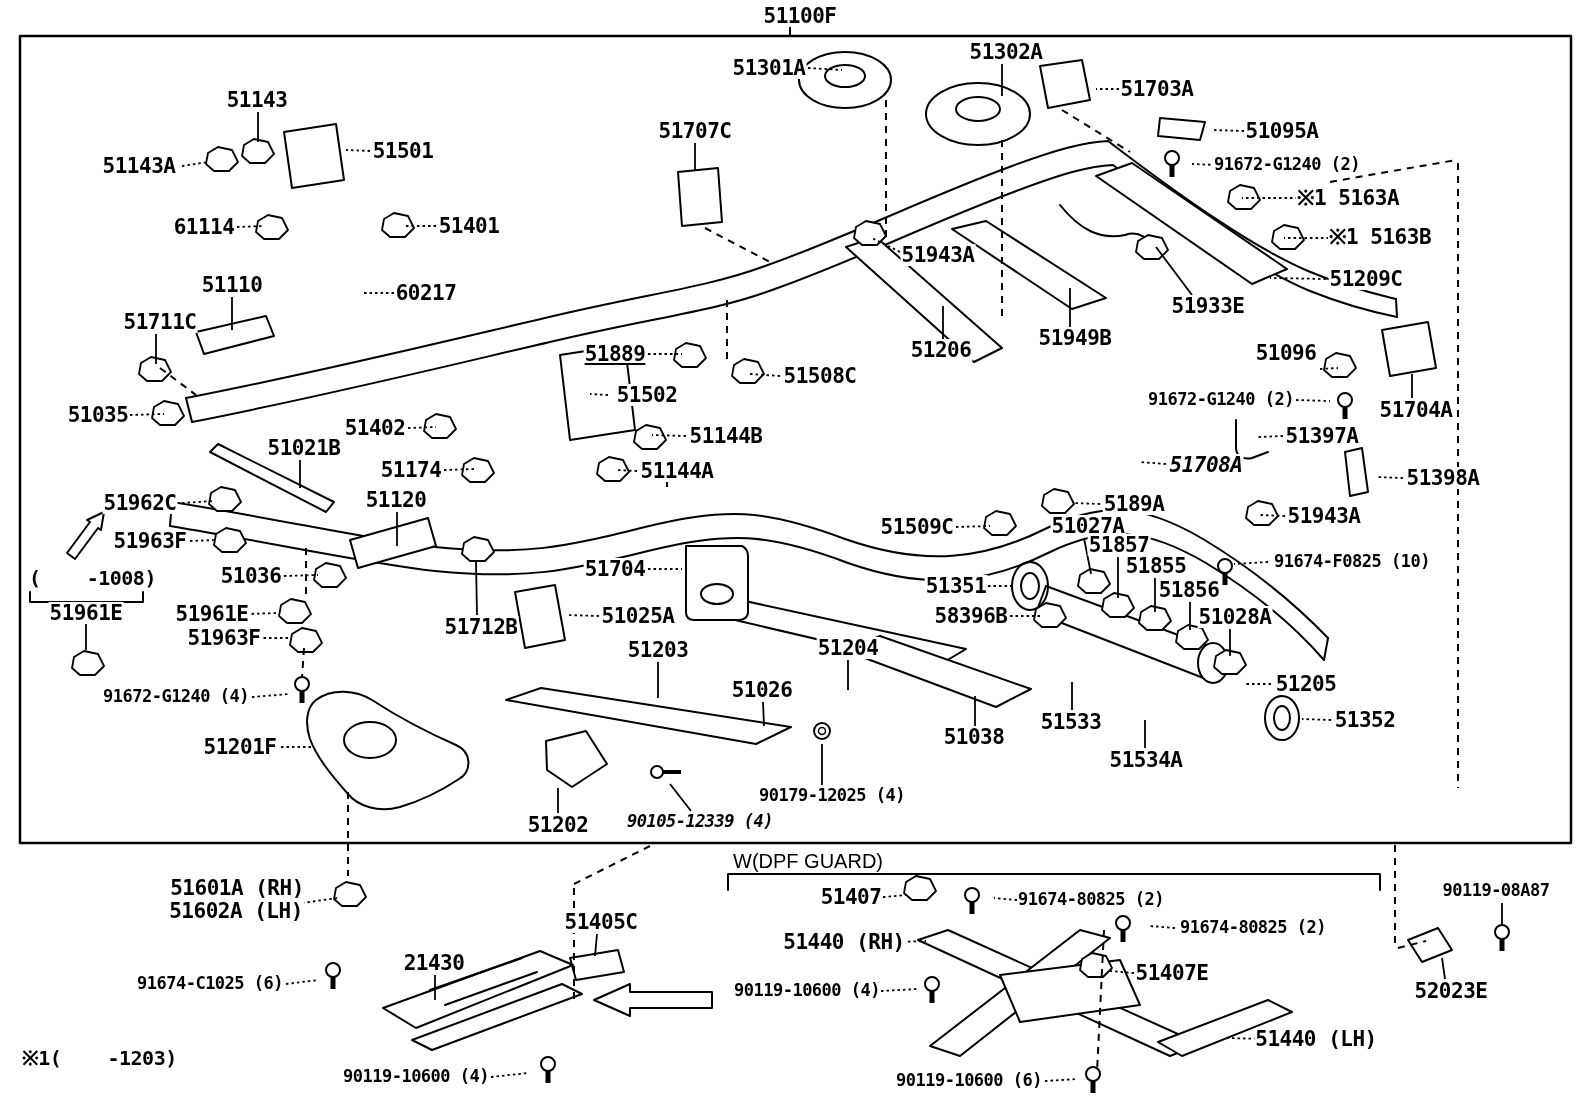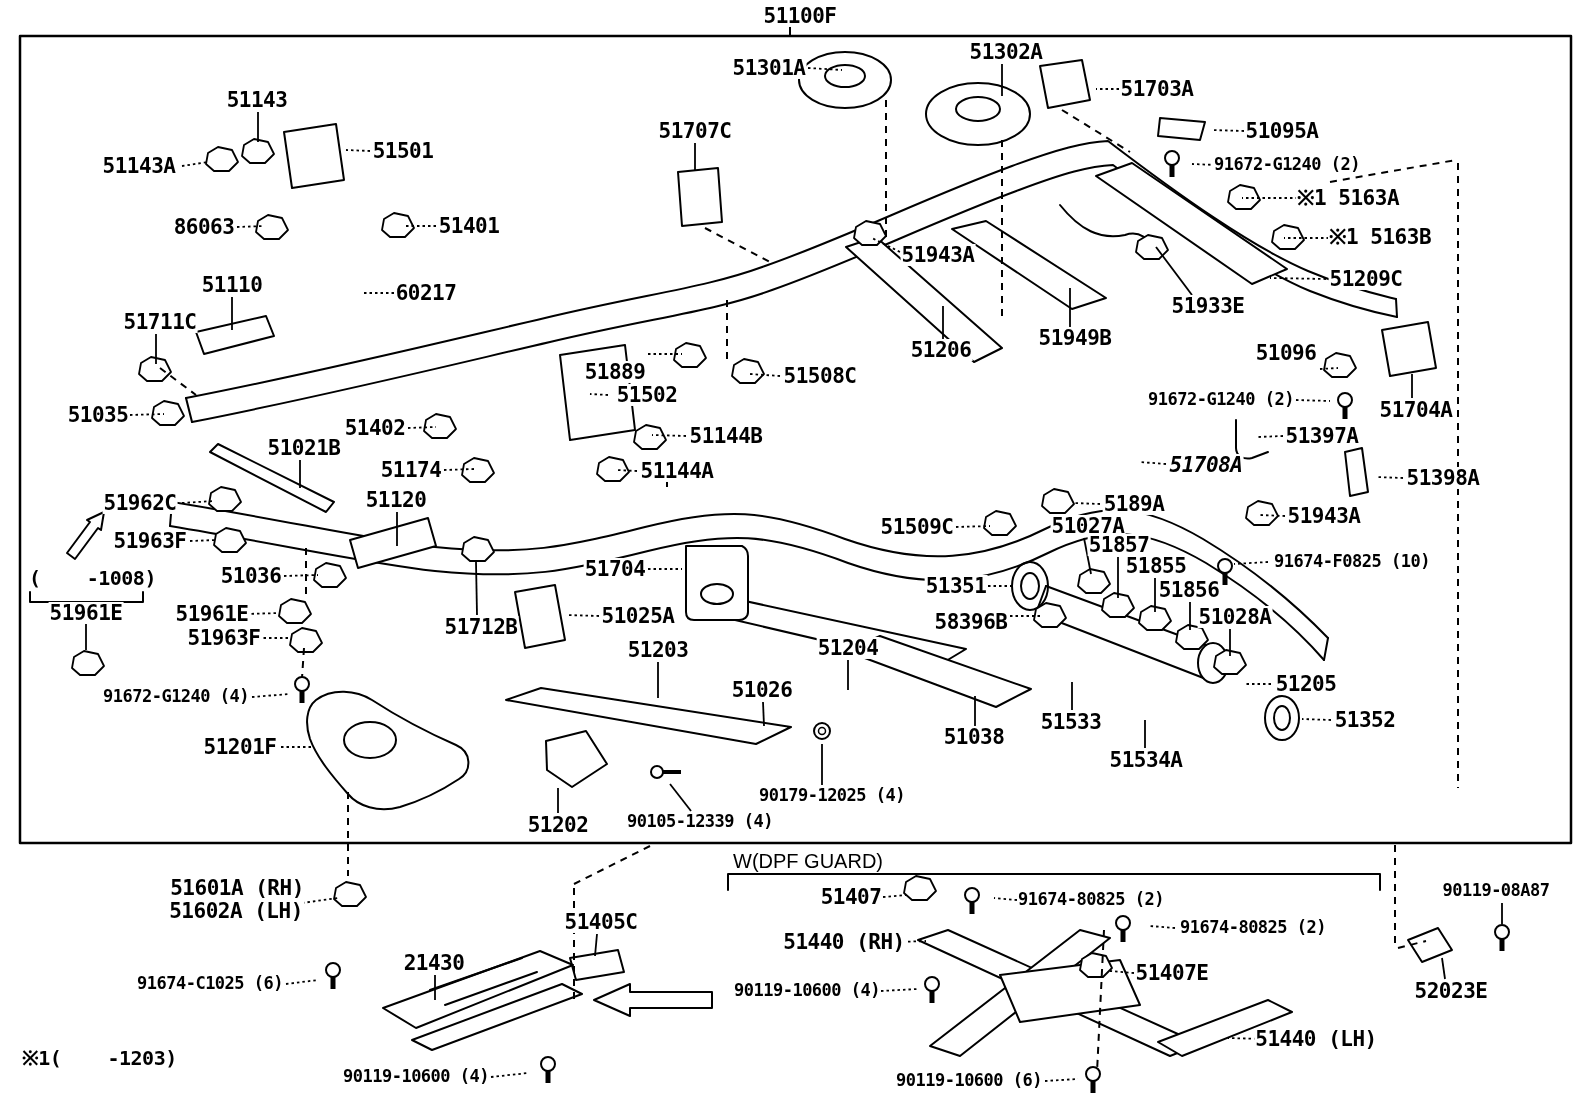--- a/index.html
+++ b/index.html
@@ -247,41 +247,41 @@
       <line x1="1262" y1="1039" x2="1228" y2="1038" stroke="#000000" stroke-width="1.8" stroke-dasharray="2.5 3"></line>
     </svg>
   <div class="note" style="left:29px;top:566px;">(    -1008)</div>
   <div class="note" style="left:22px;top:1044px;">※1(    -1203)</div>
   <div class="code" style="right:6px;top:1072px;">512901A</div>
   <div id="labels">
       <div class="part-label" style="left: 800px; top: 16px;">51100F</div>
       <div class="part-label" style="left: 257px; top: 100px;">51143</div>
       <div class="part-label" style="left: 139px; top: 166px;">51143A</div>
       <div class="part-label" style="left: 403px; top: 151px;">51501</div>
-      <div class="part-label" style="left: 204px; top: 227px;">86063</div>
+      <div class="part-label" style="left: 204px; top: 227px;">61114</div>
       <div class="part-label" style="left: 469px; top: 226px;">51401</div>
       <div class="part-label" style="left: 232px; top: 285px;">51110</div>
       <div class="part-label" style="left: 160px; top: 322px;">51711C</div>
       <div class="part-label" style="left: 426px; top: 293px;">60217</div>
       <div class="part-label" style="left: 98px; top: 415px;">51035</div>
       <div class="part-label" style="left: 304px; top: 448px;">51021B</div>
       <div class="part-label" style="left: 769px; top: 68px;">51301A</div>
       <div class="part-label" style="left: 1006px; top: 52px;">51302A</div>
       <div class="part-label" style="left: 1157px; top: 89px;">51703A</div>
       <div class="part-label" style="left: 695px; top: 131px;">51707C</div>
       <div class="part-label" style="left: 1282px; top: 131px;">51095A</div>
       <div class="part-label small" style="left: 1287px; top: 165px;">91672-G1240 (2)</div>
       <div class="part-label" style="left: 1348px; top: 198px;">※1 5163A</div>
       <div class="part-label" style="left: 1380px; top: 237px;">※1 5163B</div>
       <div class="part-label" style="left: 1366px; top: 279px;">51209C</div>
       <div class="part-label" style="left: 938px; top: 255px;">51943A</div>
       <div class="part-label" style="left: 1208px; top: 306px;">51933E</div>
       <div class="part-label" style="left: 1075px; top: 338px;">51949B</div>
       <div class="part-label" style="left: 941px; top: 350px;">51206</div>
-      <div class="part-label" style="left: 615px; top: 372px;">51889</div>
+      <div class="part-label" style="left: 615px; top: 354px; text-decoration: underline;">51889</div>
       <div class="part-label" style="left: 820px; top: 376px;">51508C</div>
       <div class="part-label" style="left: 647px; top: 395px;">51502</div>
       <div class="part-label" style="left: 375px; top: 428px;">51402</div>
       <div class="part-label" style="left: 726px; top: 436px;">51144B</div>
       <div class="part-label" style="left: 411px; top: 470px;">51174</div>
       <div class="part-label" style="left: 677px; top: 471px;">51144A</div>
       <div class="part-label" style="left: 1286px; top: 353px;">51096</div>
       <div class="part-label small" style="left: 1221px; top: 400px;">91672-G1240 (2)</div>
       <div class="part-label" style="left: 1416px; top: 410px;">51704A</div>
       <div class="part-label" style="left: 1322px; top: 436px;">51397A</div>
@@ -298,34 +298,34 @@
       <div class="part-label" style="left: 224px; top: 638px;">51963F</div>
       <div class="part-label small" style="left: 176px; top: 697px;">91672-G1240 (4)</div>
       <div class="part-label" style="left: 1134px; top: 504px;">5189A</div>
       <div class="part-label" style="left: 917px; top: 527px;">51509C</div>
       <div class="part-label" style="left: 1088px; top: 526px;">51027A</div>
       <div class="part-label" style="left: 1119px; top: 545px;">51857</div>
       <div class="part-label" style="left: 1156px; top: 566px;">51855</div>
       <div class="part-label" style="left: 1189px; top: 590px;">51856</div>
       <div class="part-label" style="left: 1235px; top: 617px;">51028A</div>
       <div class="part-label" style="left: 956px; top: 586px;">51351</div>
-      <div class="part-label" style="left: 971px; top: 616px; margin-top: 6px;">58396B</div>
+      <div class="part-label" style="left: 971px; top: 616px;">58396B</div>
       <div class="part-label" style="left: 615px; top: 569px;">51704</div>
       <div class="part-label" style="left: 481px; top: 627px;">51712B</div>
       <div class="part-label" style="left: 638px; top: 616px;">51025A</div>
       <div class="part-label" style="left: 658px; top: 650px;">51203</div>
       <div class="part-label" style="left: 848px; top: 648px;">51204</div>
       <div class="part-label" style="left: 762px; top: 690px;">51026</div>
       <div class="part-label" style="left: 974px; top: 737px;">51038</div>
       <div class="part-label" style="left: 1071px; top: 722px;">51533</div>
       <div class="part-label" style="left: 1146px; top: 760px;">51534A</div>
       <div class="part-label" style="left: 1306px; top: 684px;">51205</div>
       <div class="part-label" style="left: 1365px; top: 720px;">51352</div>
       <div class="part-label small" style="left: 832px; top: 796px;">90179-12025 (4)</div>
-      <div class="part-label small" style="left: 700px; top: 822px;">90105-12339 (4)</div>
+      <div class="part-label small" style="left: 700px; top: 822px; font-style: italic;">90105-12339 (4)</div>
       <div class="part-label" style="left: 558px; top: 825px;">51202</div>
       <div class="part-label" style="left: 240px; top: 747px;">51201F</div>
       <div class="part-label" style="left: 237px; top: 888px;">51601A (RH)</div>
       <div class="part-label" style="left: 236px; top: 911px;">51602A (LH)</div>
       <div class="part-label small" style="left: 210px; top: 984px;">91674-C1025 (6)</div>
       <div class="part-label" style="left: 434px; top: 963px;">21430</div>
       <div class="part-label" style="left: 601px; top: 922px;">51405C</div>
       <div class="part-label small" style="left: 416px; top: 1077px;">90119-10600 (4)</div>
       <div class="part-label sans a-start" style="left: 732px; top: 861px;">W(DPF GUARD)</div>
       <div class="part-label" style="left: 851px; top: 897px;">51407</div>

